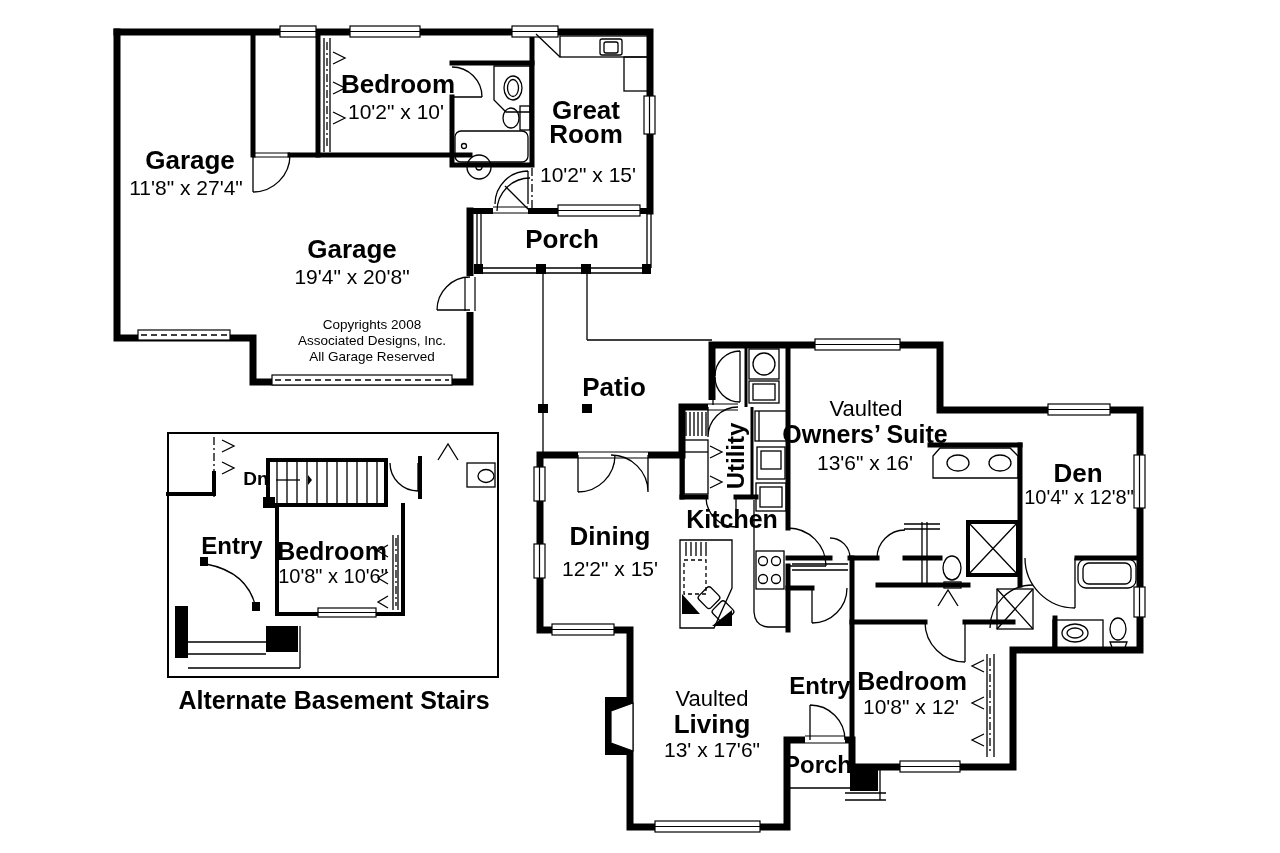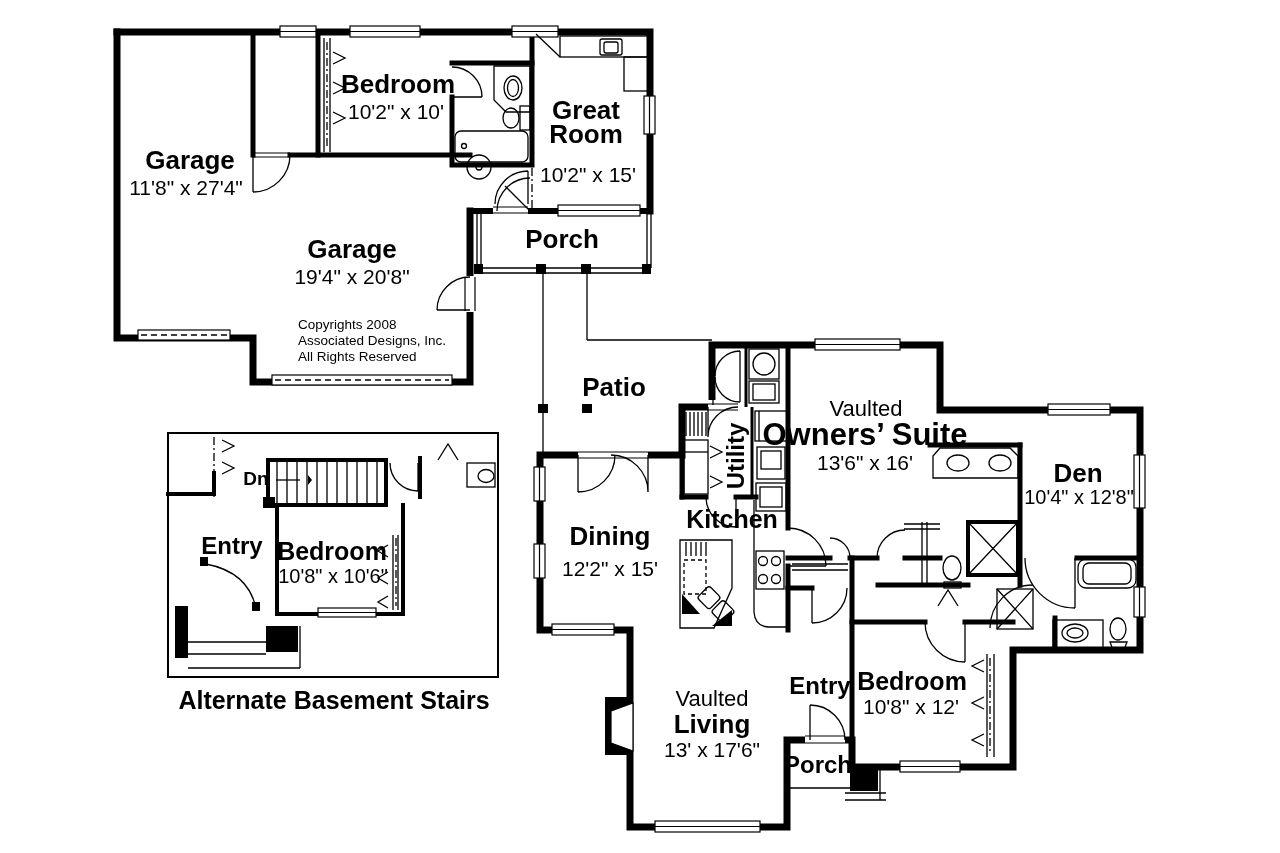--- a/index.html
+++ b/index.html
@@ -6,21 +6,21 @@
   #plan{position:relative;width:1280px;height:853px;background:#fff;font-family:"Liberation Sans",sans-serif;color:#000;}
   #plan svg{position:absolute;left:0;top:0;}
   .lbl{position:absolute;transform:translate(-50%,-50%);white-space:nowrap;color:#000;
        font-family:"Liberation Sans",sans-serif;line-height:1;}
   .room{font-weight:bold;font-size:26px;}
   .room-sm{font-weight:bold;font-size:24px;}
   .dims{font-weight:normal;font-size:21px;}
   .dims-sm{font-weight:normal;font-size:20px;}
   .prefix{font-weight:normal;font-size:22px;}
   .rot{transform:translate(-50%,-50%) rotate(-90deg);}
-  .copyright{font-size:13.5px;text-align:left;line-height:16px;font-weight:normal;}
+  .copyright{font-size:13.5px;text-align:center;line-height:16px;font-weight:normal;}
   .caption{font-weight:bold;font-size:25px;}
   .dn{font-weight:bold;font-size:19px;text-align:right;}
 </style>
 </head>
 <body>
 
 <div id="plan">
 
 <svg viewBox="0 0 1280 853" width="1280" height="853">
 
@@ -271,28 +271,28 @@
 <div class="lbl room" style="left:190px;top:160px">Garage</div>
 <div class="lbl dims" style="left:186px;top:187px">11'8" x 27'4"</div>
 <div class="lbl room" style="left:398px;top:84px">Bedroom</div>
 <div class="lbl dims" style="left:396px;top:111px">10'2" x 10'</div>
 <div class="lbl room" style="left:586px;top:110px">Great</div>
 <div class="lbl room" style="left:586px;top:134px">Room</div>
 <div class="lbl dims" style="left:588px;top:174px">10'2" x 15'</div>
 <div class="lbl room" style="left:562px;top:239px">Porch</div>
 <div class="lbl room" style="left:352px;top:249px">Garage</div>
 <div class="lbl dims" style="left:352px;top:276px">19'4" x 20'8"</div>
-<div class="lbl copyright" style="left:372px;top:341px;transform:translate(-50%,-50%)"><span>Copyrights 2008</span><br><span>Associated Designs, Inc.</span><br><span>All Rights Reserved</span></div>
+<div class="lbl copyright" style="left:372px;top:341px;transform:translate(-50%,-50%)"><span>Copyrights 2008</span><br><span>Associated Designs, Inc.</span><br><span>All Garage Reserved</span></div>
 <div class="lbl room" style="left:614px;top:387px">Patio</div>
 <div class="lbl room-sm rot" style="left:736px;top:456px">Utility</div>
 <div class="lbl room" style="left:732px;top:519px;font-size:25px">Kitchen</div>
 <div class="lbl room" style="left:610px;top:536px">Dining</div>
 <div class="lbl dims" style="left:610px;top:568px">12'2" x 15'</div>
 <div class="lbl prefix" style="left:866px;top:409px">Vaulted</div>
-<div class="lbl room" style="left:865px;top:434px;font-size:31px">Owners’ Suite</div>
+<div class="lbl room" style="left:865px;top:434px;font-size:25px">Owners’ Suite</div>
 <div class="lbl dims" style="left:865px;top:462px">13'6" x 16'</div>
 <div class="lbl room" style="left:1078px;top:473px">Den</div>
 <div class="lbl dims-sm" style="left:1079px;top:497px">10'4" x 12'8"</div>
 <div class="lbl prefix" style="left:712px;top:699px">Vaulted</div>
 <div class="lbl room" style="left:712px;top:724px">Living</div>
 <div class="lbl dims" style="left:712px;top:749px">13' x 17'6"</div>
 <div class="lbl room-sm" style="left:820px;top:686px">Entry</div>
 <div class="lbl room" style="left:912px;top:681px;font-size:25px">Bedroom</div>
 <div class="lbl dims" style="left:911px;top:706px">10'8" x 12'</div>
 <div class="lbl room-sm" style="left:818px;top:765px">Porch</div>

